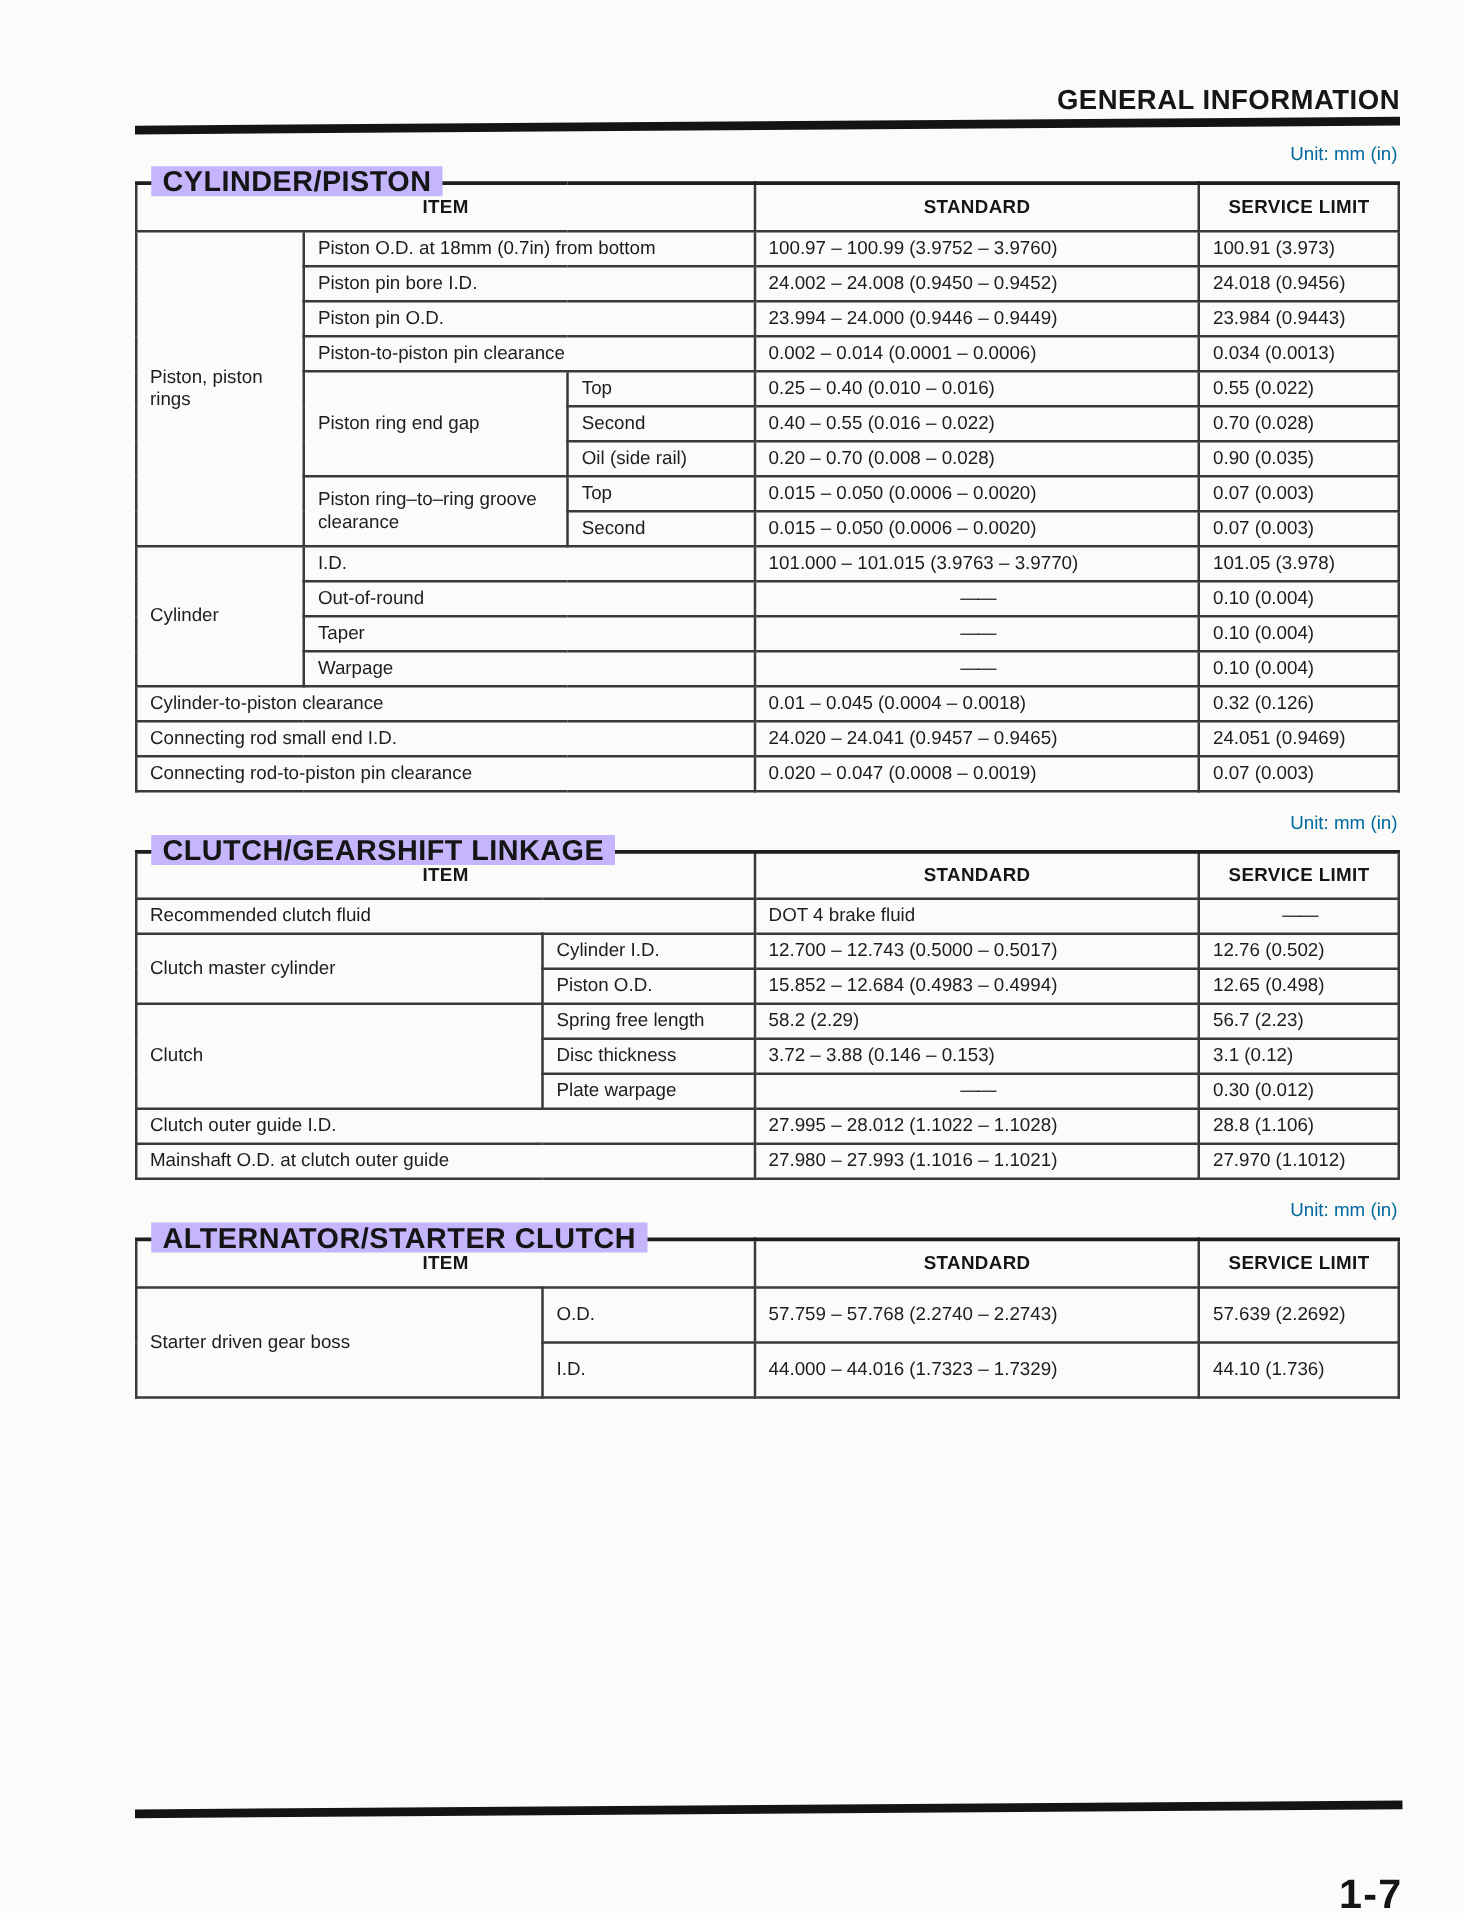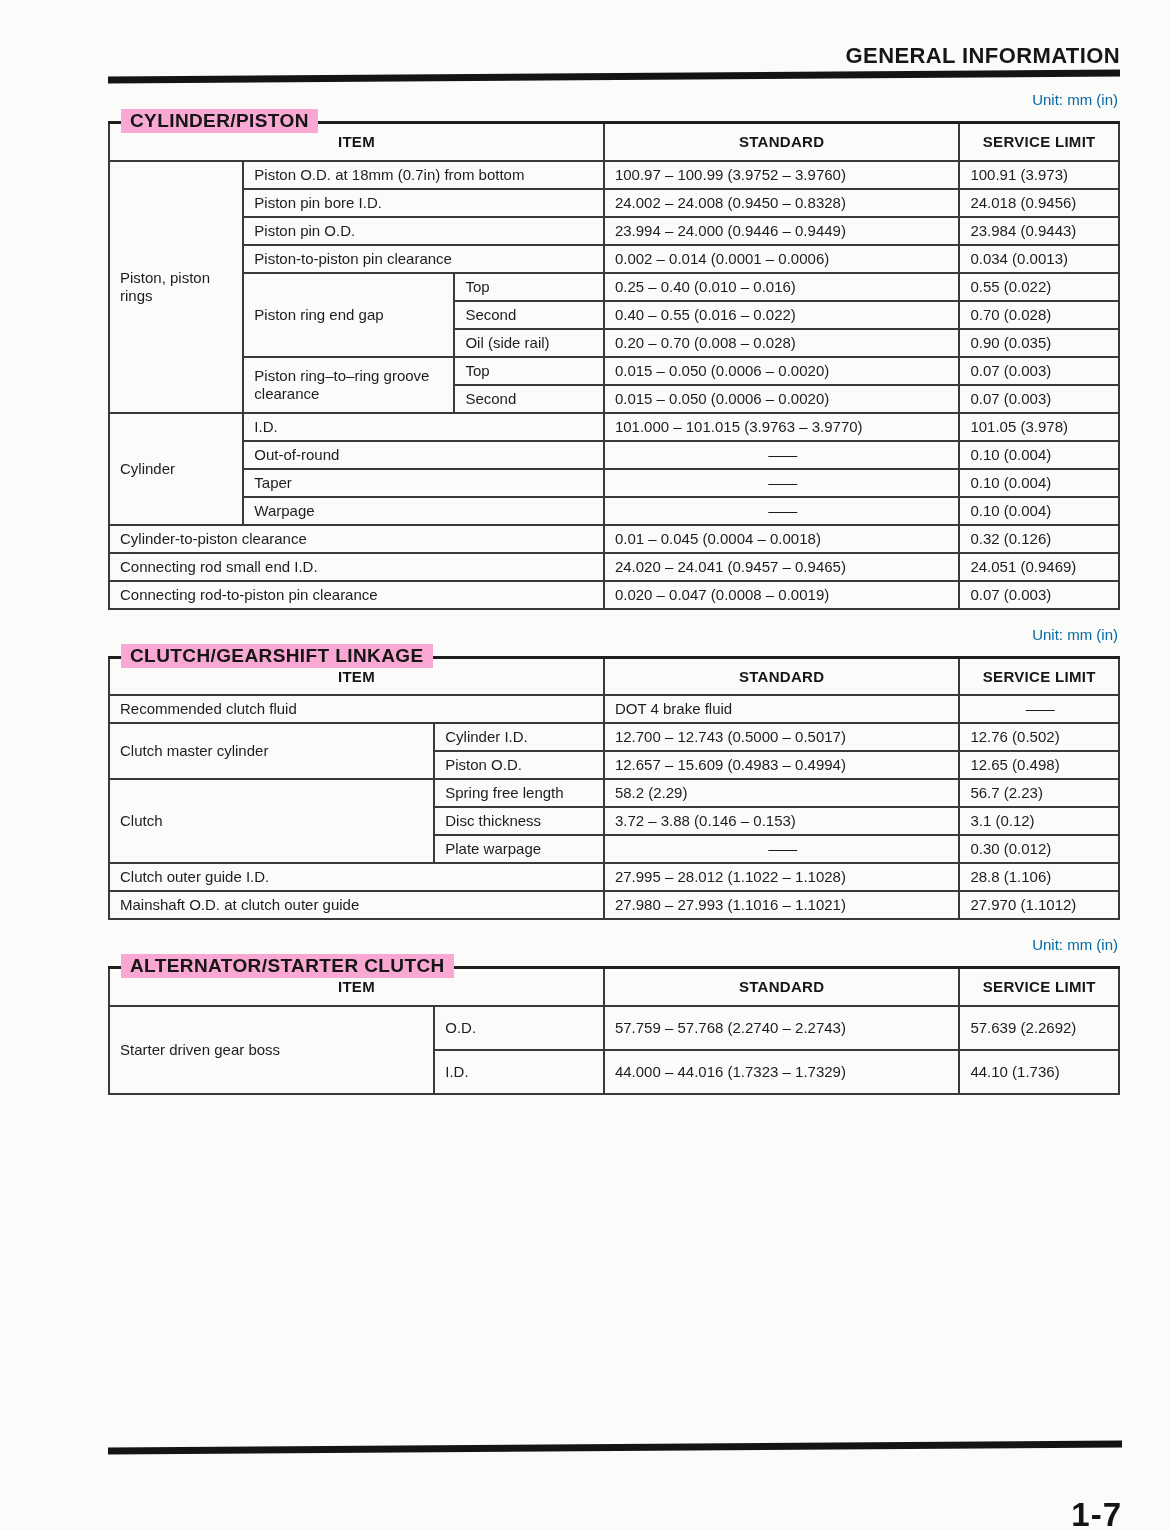--- a/index.html
+++ b/index.html
@@ -6,21 +6,21 @@
   body {
     width:1170px; height:1530px;
     background:#fbfbf9;
     font-family:"Liberation Sans", sans-serif;
     color:#1b1b1b;
     position:relative;
     overflow:hidden;
   }
   .content { position:absolute; left:108px; top:0; width:1012px; }
 
-  .doc-header { padding-top:44px; text-align:right; }
+  .doc-header { padding-top:68px; text-align:right; }
   .doc-header .hdr-title {
     font-size:22px; font-weight:bold; letter-spacing:0.4px;
     line-height:24px; color:#161616;
   }
   .header-rule {
     height:7px; background:#141414; margin-top:5px;
     transform:rotate(-0.4deg);
   }
 
   .unit-label {
@@ -32,23 +32,23 @@
   .u3 { margin-top:16px; }
 
   .tbl-wrap { position:relative; padding-top:12px; }
   .tbl-title {
     position:absolute; top:12px; left:0; right:0;
     transform:translateY(-50%);
     display:flex; align-items:center;
     z-index:2; pointer-events:none;
   }
   .tbl-title .title-text {
-    background:#f9a8d4;
+    background:#c4b5fd;
     margin-left:13px; padding:0 9px;
-    font-size:19px; font-weight:bold; letter-spacing:0.4px;
+    font-size:23px; font-weight:bold; letter-spacing:0.4px;
     line-height:24px; white-space:nowrap; color:#151515;
   }
 
   table.spec {
     width:100%; border-collapse:collapse; table-layout:fixed;
     border:2px solid #2e2e2e;
     border-top:3px solid #1f1f1f;
   }
   table.spec th, table.spec td {
     border:2px solid #3a3a3a;
@@ -111,21 +111,21 @@
         </thead>
         <tbody>
           <tr>
             <td rowspan="9" class="va-t">Piston, piston rings</td>
             <td colspan="2">Piston O.D. at 18mm (0.7in) from bottom</td>
             <td>100.97 – 100.99 (3.9752 – 3.9760)</td>
             <td>100.91 (3.973)</td>
           </tr>
           <tr>
             <td colspan="2">Piston pin bore I.D.</td>
-            <td>24.002 – 24.008 (0.9450 – 0.8328)</td>
+            <td>24.002 – 24.008 (0.9450 – 0.9452)</td>
             <td>24.018 (0.9456)</td>
           </tr>
           <tr>
             <td colspan="2">Piston pin O.D.</td>
             <td>23.994 – 24.000 (0.9446 – 0.9449)</td>
             <td>23.984 (0.9443)</td>
           </tr>
           <tr>
             <td colspan="2">Piston-to-piston pin clearance</td>
             <td>0.002 – 0.014 (0.0001 – 0.0006)</td>
@@ -224,21 +224,21 @@
             <td class="al-c">——</td>
           </tr>
           <tr>
             <td rowspan="2" class="va-t">Clutch master cylinder</td>
             <td>Cylinder I.D.</td>
             <td>12.700 – 12.743 (0.5000 – 0.5017)</td>
             <td>12.76 (0.502)</td>
           </tr>
           <tr>
             <td>Piston O.D.</td>
-            <td>12.657 – 15.609 (0.4983 – 0.4994)</td>
+            <td>15.852 – 12.684 (0.4983 – 0.4994)</td>
             <td>12.65 (0.498)</td>
           </tr>
           <tr>
             <td rowspan="3" class="va-t">Clutch</td>
             <td>Spring free length</td>
             <td>58.2 (2.29)</td>
             <td>56.7 (2.23)</td>
           </tr>
           <tr>
             <td>Disc thickness</td>

